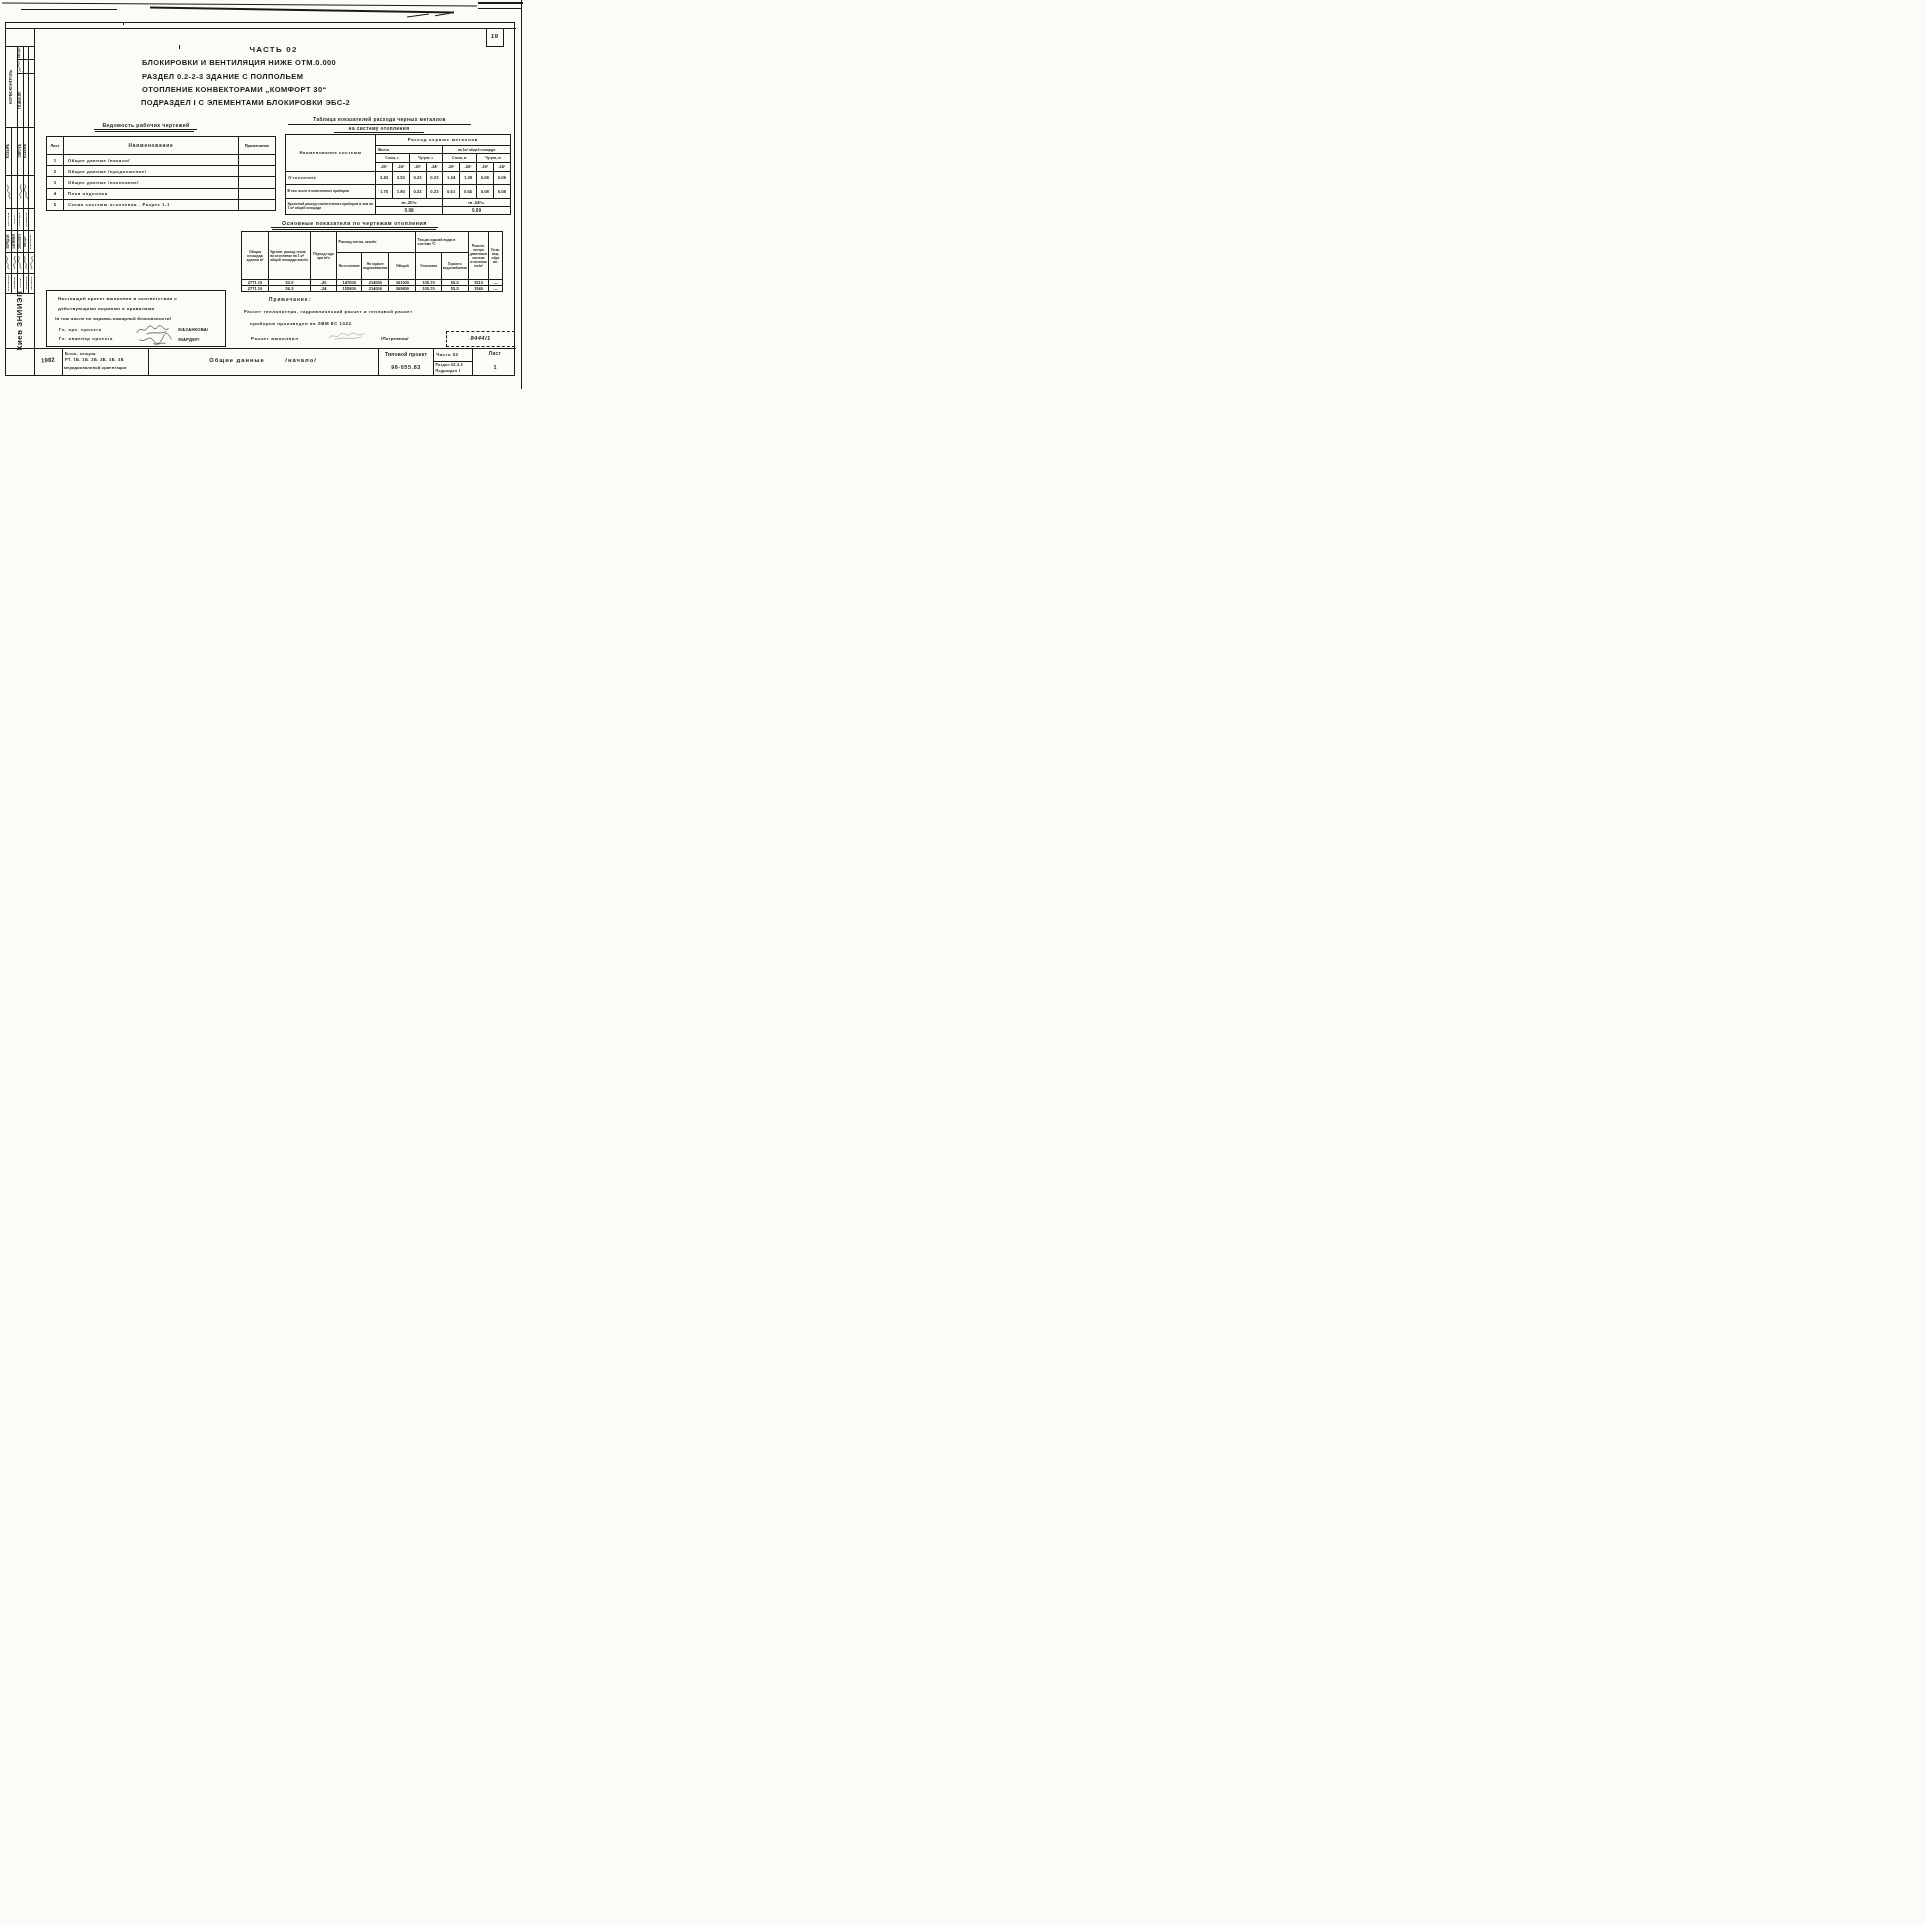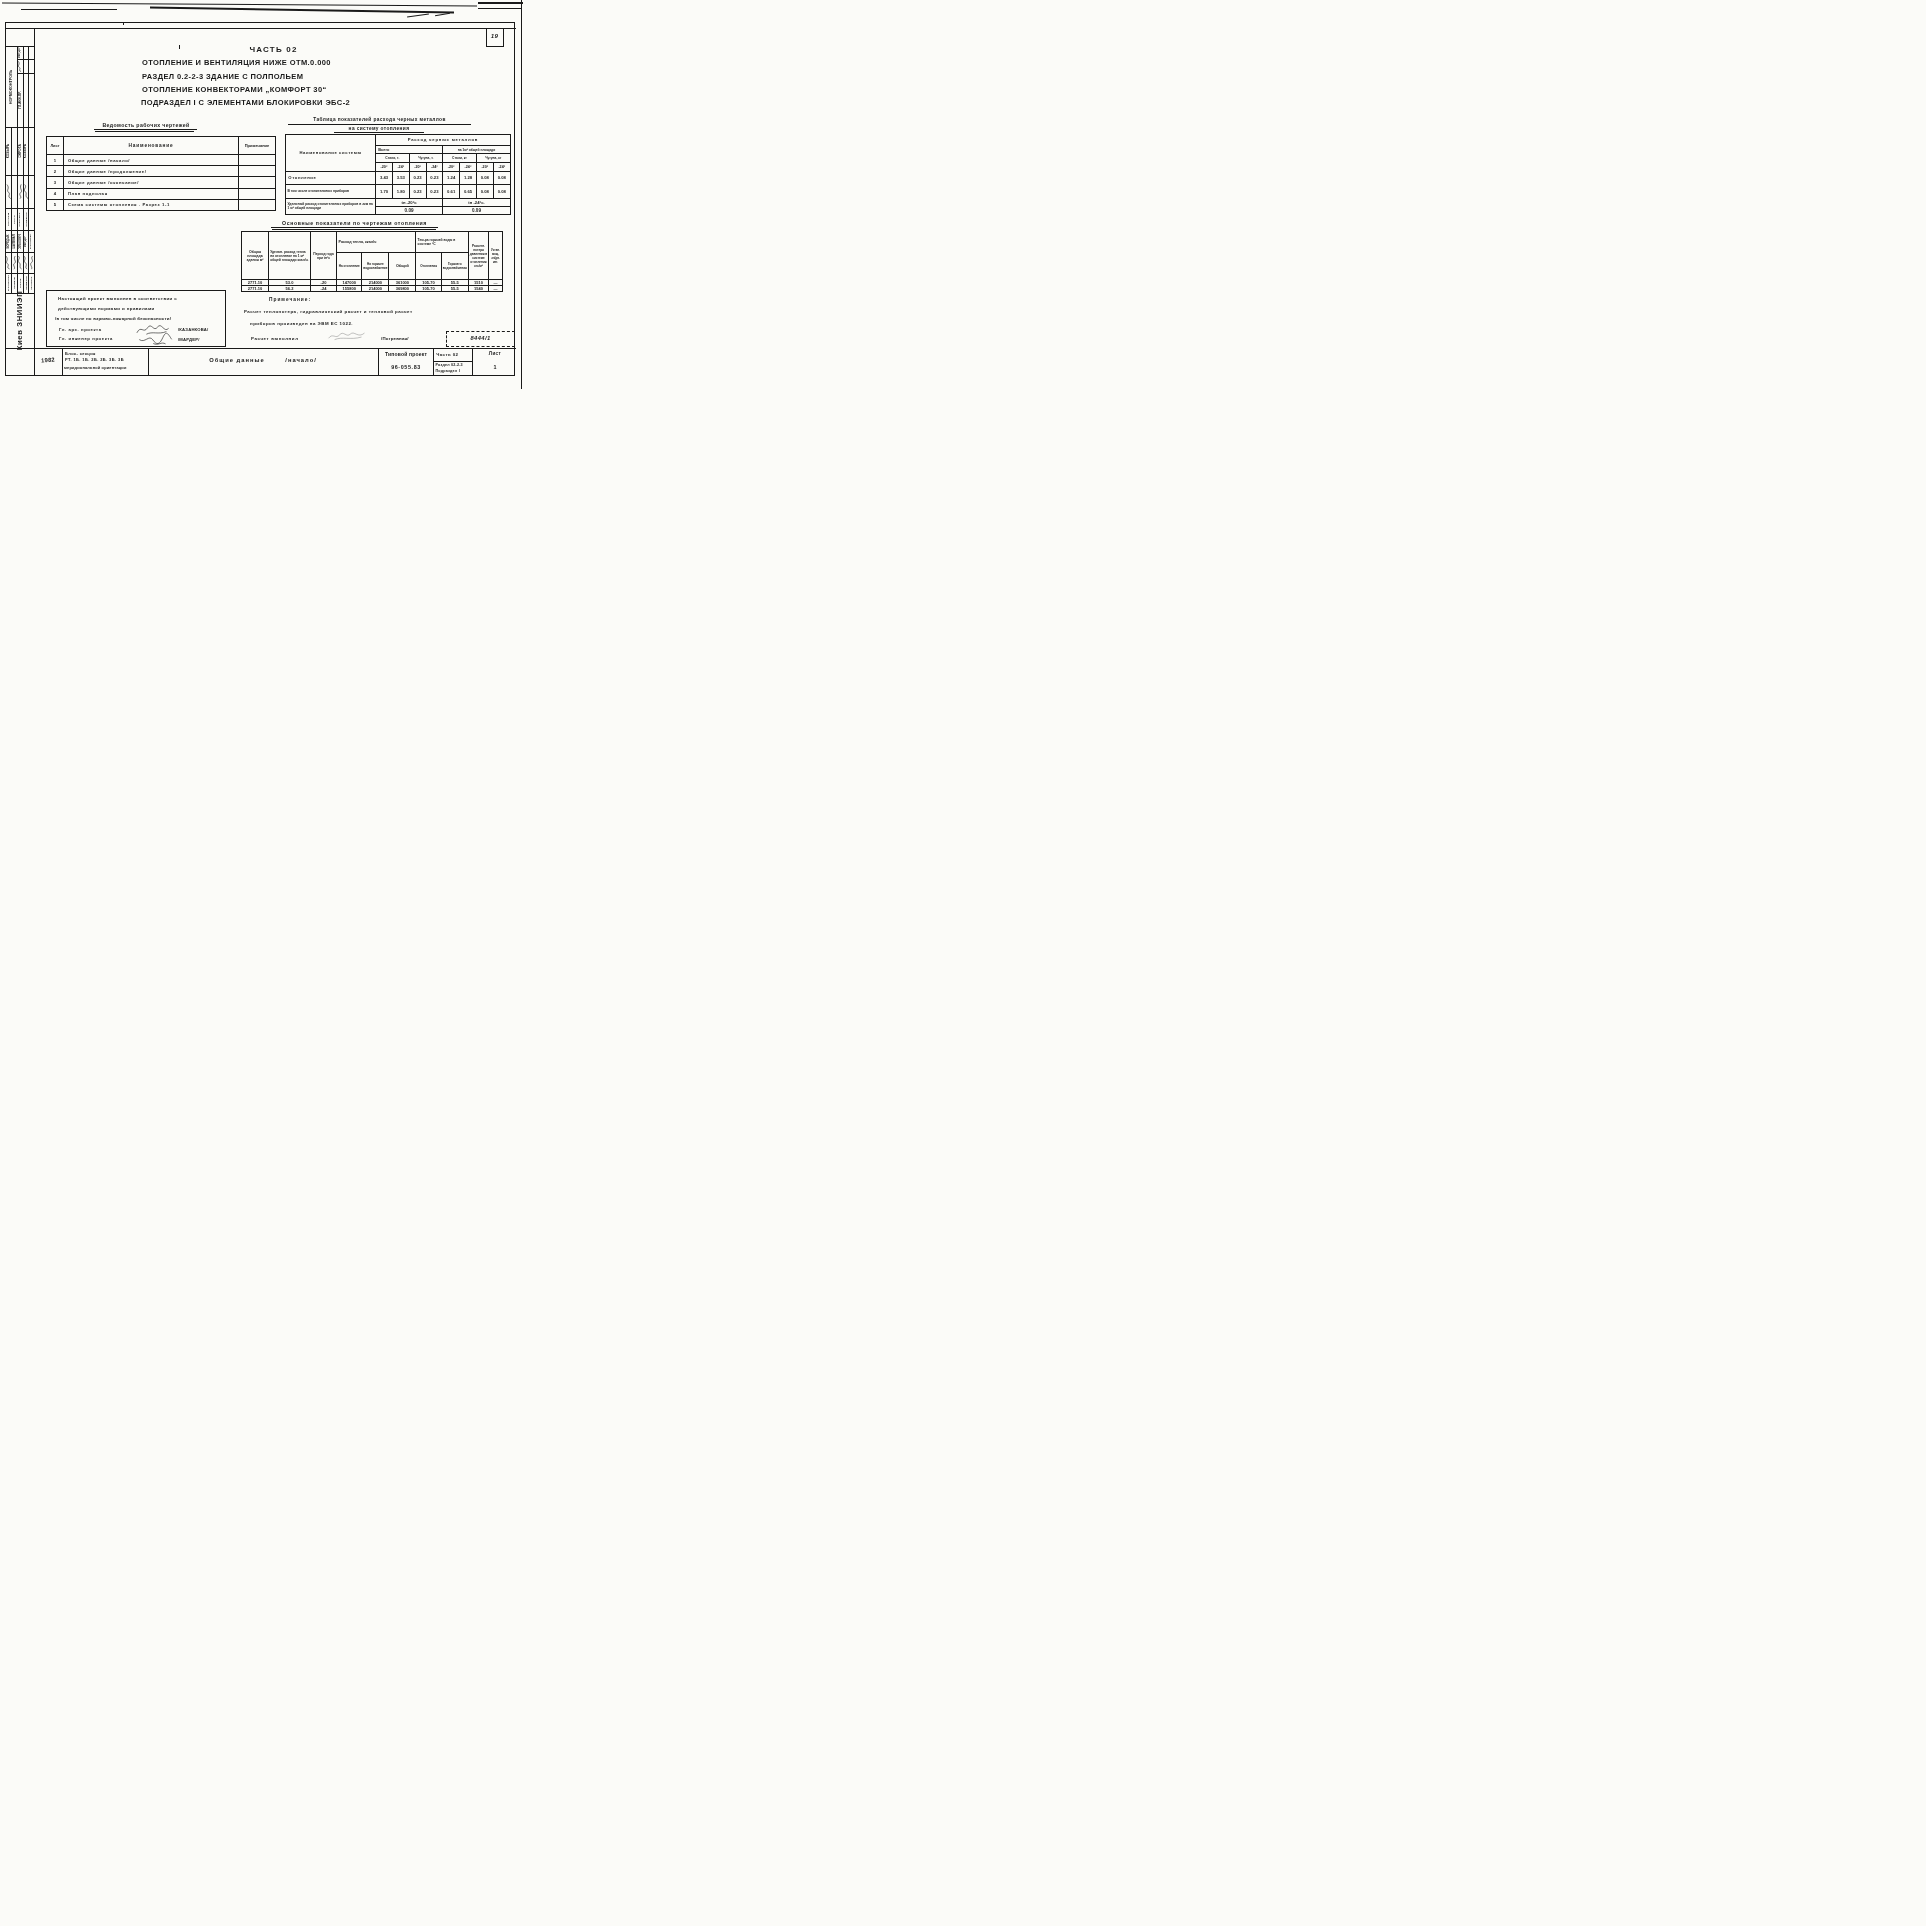--- a/index.html
+++ b/index.html
@@ -171,21 +171,21 @@
     </div>
   <div class="abs rotc" style="left:28px;top:273px;width:5.8px;height:20px;">
       <span class="rot" style="font-size:2.2px;">ГЛ.АРХ.ОТД.</span>
     </div>
 
   <div class="abs rotc" style="left:5.4px;top:293px;width:28.5px;height:55px;">
     <span class="rot" style="font-size:7.7px;letter-spacing:0.6px;">Киев ЗНИИЭП</span>
     </div>
 
   <div class="abs hw" style="left:231px;top:45px;width:85px;text-align:center;font-size:8px;letter-spacing:1.2px;">ЧАСТЬ 02</div>
-  <div class="abs hw" style="left:142px;top:58px;font-size:7.5px;letter-spacing:0.4px;">ОТОПЛЕНИЕ И ВЕНТИЛЯЦИЯ НИЖЕ ОТМ.0.000</div>
+  <div class="abs hw" style="left:142px;top:58px;font-size:7.5px;letter-spacing:0.4px;">БЛОКИРОВКИ И ВЕНТИЛЯЦИЯ НИЖЕ ОТМ.0.000</div>
   <div class="abs hw" style="left:142px;top:72px;font-size:7.5px;letter-spacing:0.4px;">РАЗДЕЛ 0.2-2-3  ЗДАНИЕ С ПОЛПОЛЬЕМ</div>
   <div class="abs hw" style="left:142px;top:85px;font-size:7.5px;letter-spacing:0.4px;">ОТОПЛЕНИЕ КОНВЕКТОРАМИ  „КОМФОРТ 30“</div>
   <div class="abs hw" style="left:141px;top:98px;font-size:7.5px;letter-spacing:0.4px;">ПОДРАЗДЕЛ I  С ЭЛЕМЕНТАМИ БЛОКИРОВКИ ЭБС-2</div>
 
   <div class="abs hw" style="left:94px;top:122px;width:104px;text-align:center;font-size:5.2px;letter-spacing:0.4px;">Ведомость рабочих чертежей</div>
   <div class="uline" style="left:94px;top:129px;width:103px;"></div>
   <div class="uline" style="left:95px;top:131px;width:99px;"></div>
 
   <table class="tb" style="left:46px;top:136px;width:229px;font-size:4.2px;">
     <colgroup>

